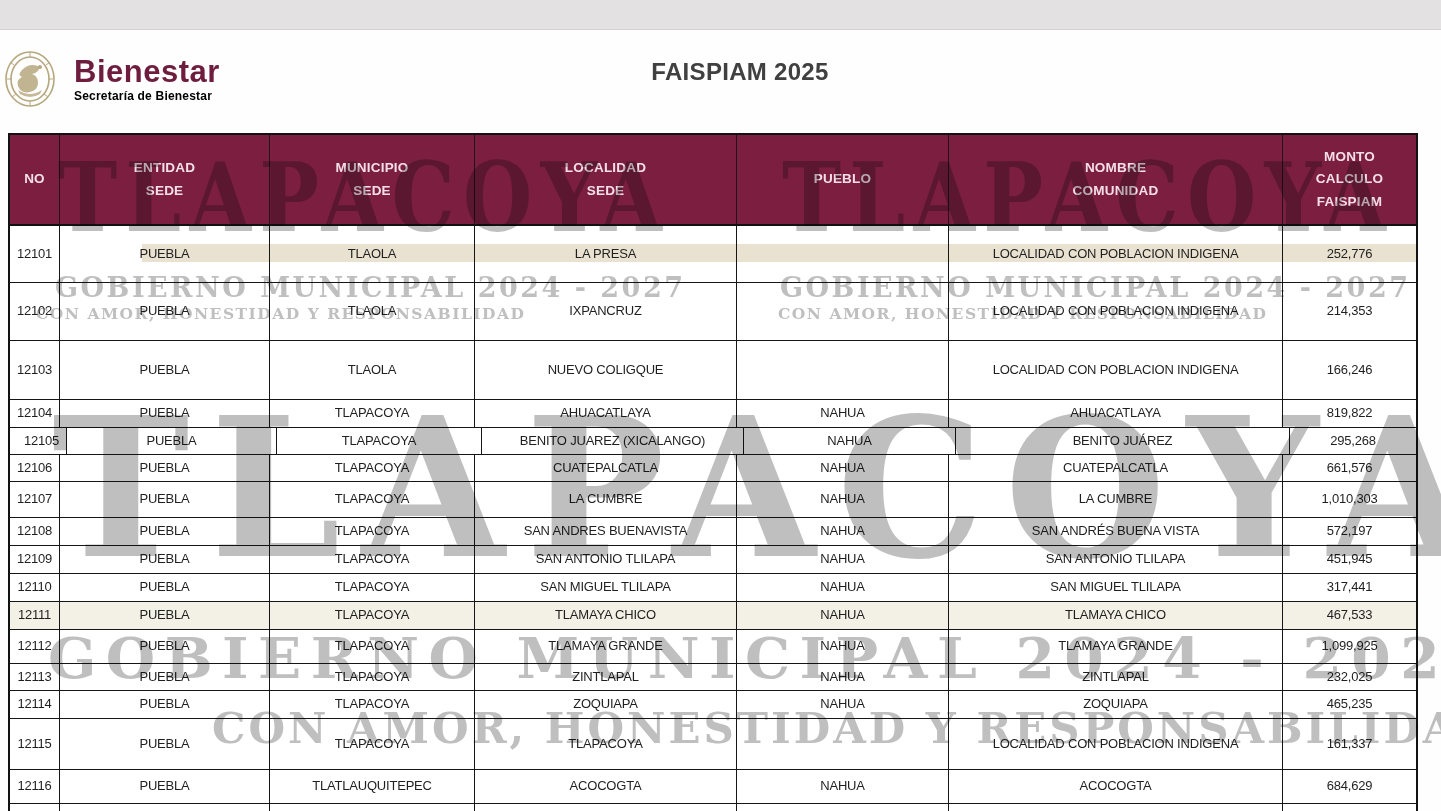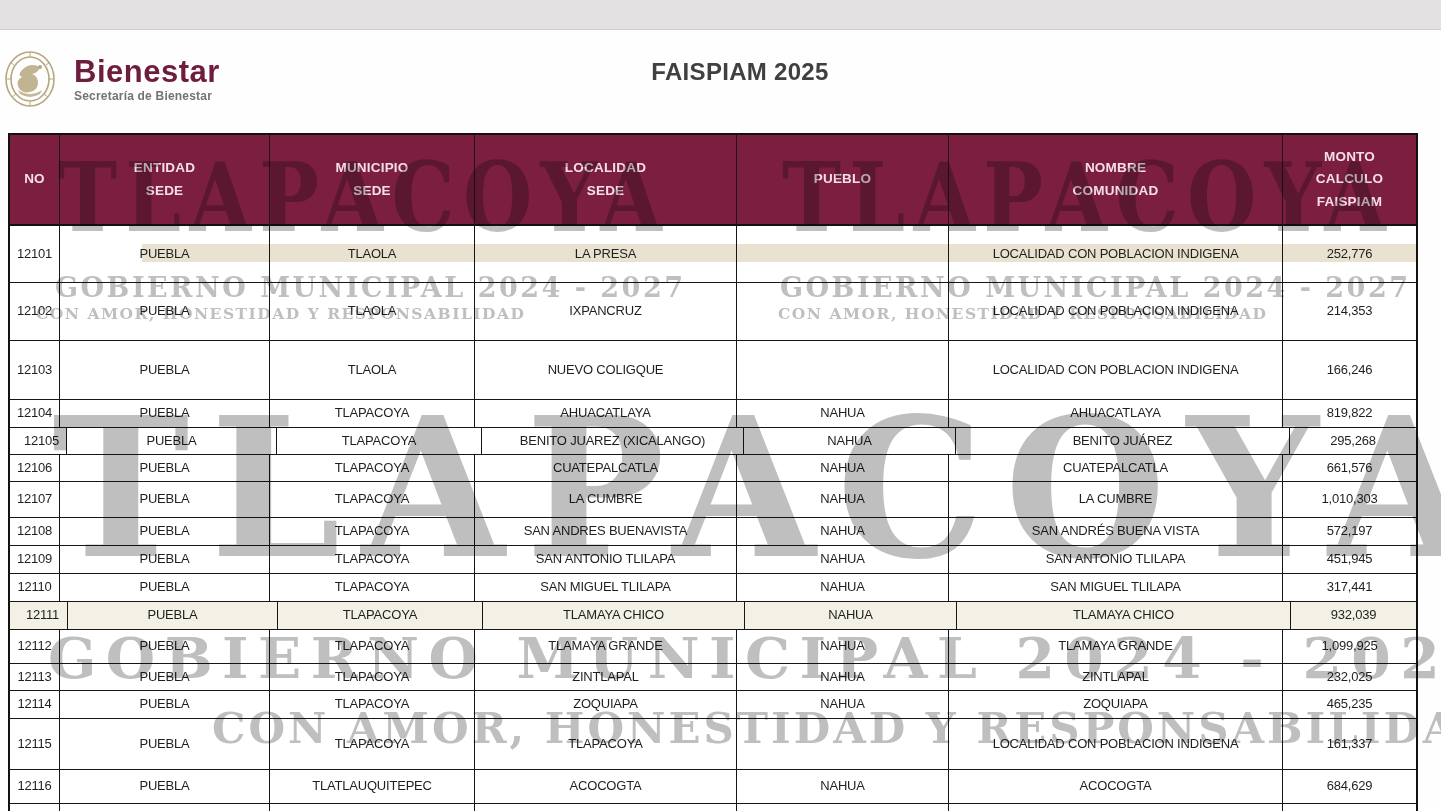--- a/index.html
+++ b/index.html
@@ -7,21 +7,21 @@
   .page{position:relative;width:1441px;height:811px;background:#fefefe;overflow:hidden;}
 
   
   .topbar{position:absolute;left:0;top:0;width:1441px;height:29px;background:#e3e1e2;border-bottom:1px solid #d2d0d1;}
 
   
   .brand{position:absolute;left:4px;top:44px;height:70px;display:flex;align-items:center;}
   .seal{width:56px;height:62px;flex:0 0 auto;margin-right:14px;}
   .wordmark{display:flex;flex-direction:column;line-height:1;}
   .wordmark .name{font-family:Liberation Sans, sans-serif;font-weight:bold;font-size:31px;color:#6e1d3f;letter-spacing:0.5px;}
-  .wordmark .sub{font-size:12px;font-weight:bold;color:#737373;margin-top:3px;letter-spacing:0.2px;}
+  .wordmark .sub{font-size:12px;font-weight:bold;color:#000000;margin-top:3px;letter-spacing:0.2px;}
 
   
   .doc-title{position:absolute;left:40px;top:58px;width:1400px;text-align:center;
     font-size:24px;font-weight:bold;color:#404040;letter-spacing:0.3px;}
 
   
   .tbl{position:absolute;left:8px;top:133px;width:1406px;border:2.2px solid #121212;background:#fff;}
   .thead{display:grid;grid-template-columns:50px 210px 205px 262px 212px 334px 1fr;
     height:89px;background:#7b1e40;border-bottom:2px solid #111;}
   .th{display:flex;flex-direction:column;align-items:center;justify-content:center;
@@ -198,28 +198,28 @@
     </div>
         <div class="tr" style="height: 27px;">
       <div class="td">12110</div>
       <div class="td">PUEBLA</div>
       <div class="td">TLAPACOYA</div>
       <div class="td">SAN MIGUEL TLILAPA</div>
       <div class="td">NAHUA</div>
       <div class="td">SAN MIGUEL TLILAPA</div>
       <div class="td">317,441</div>
     </div>
-        <div class="tr hl" style="height: 27px; padding-left: 8px;">
+        <div class="tr hl" style="height: 27px;">
       <div class="td">12111</div>
       <div class="td">PUEBLA</div>
       <div class="td">TLAPACOYA</div>
       <div class="td">TLAMAYA CHICO</div>
       <div class="td">NAHUA</div>
       <div class="td">TLAMAYA CHICO</div>
-      <div class="td">932,039</div>
+      <div class="td">467,533</div>
     </div>
         <div class="tr" style="height: 33px;">
       <div class="td">12112</div>
       <div class="td">PUEBLA</div>
       <div class="td">TLAPACOYA</div>
       <div class="td">TLAMAYA GRANDE</div>
       <div class="td">NAHUA</div>
       <div class="td">TLAMAYA GRANDE</div>
       <div class="td">1,099,925</div>
     </div>

